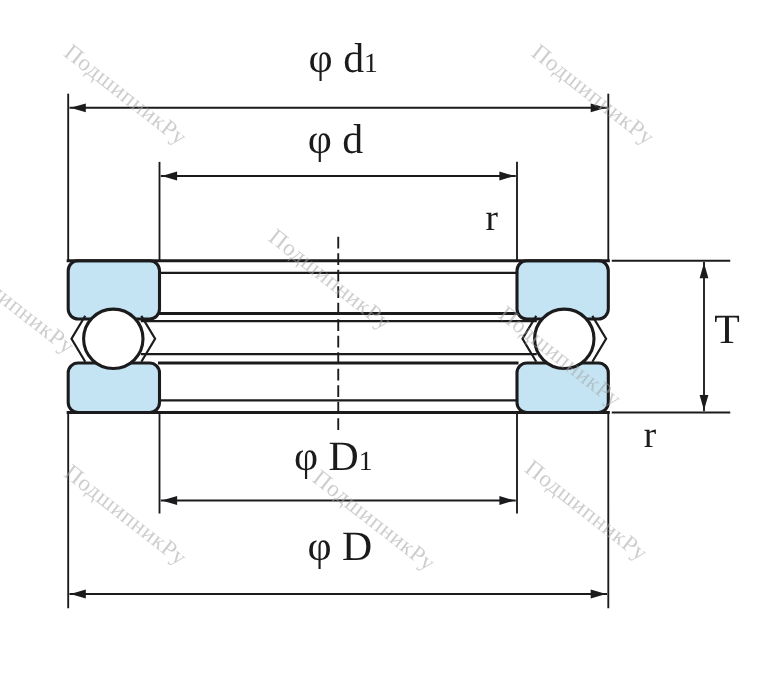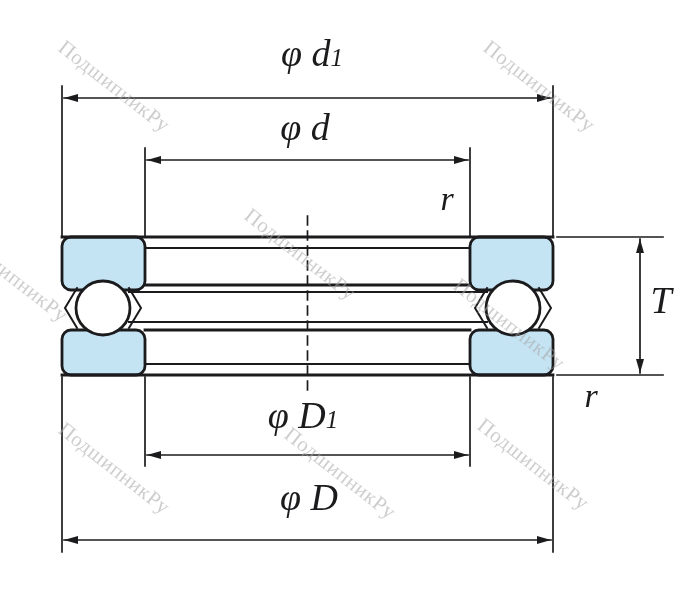--- a/index.html
+++ b/index.html
@@ -10,21 +10,21 @@
   }
   .stage svg { position:absolute; left:0; top:0; }
   .outline { stroke-width:2.8; }
   .thin    { stroke-width:2; }
   .dim     { stroke-width:1.7; }
   .ext     { stroke-width:1.7; }
   .axis    { stroke-width:1.7; stroke-dasharray:9 6; }
   .wm      { font-family:"Liberation Serif", serif; font-size:21px;
              letter-spacing:0.5px; opacity:0.55; }
   .dim-label {
-    position:absolute; font-style:italic; font-size:38px; line-height:1;
+    position:absolute; font-size:38px; line-height:1;
     color:#1b1b1d; white-space:nowrap; transform:translateX(-50%);
   }
   .dim-label .sub { font-size:25px; }
   .dim-label.small { font-size:34px; }
 </style>
 </head>
 <body>
 
 <div class="stage">
 

